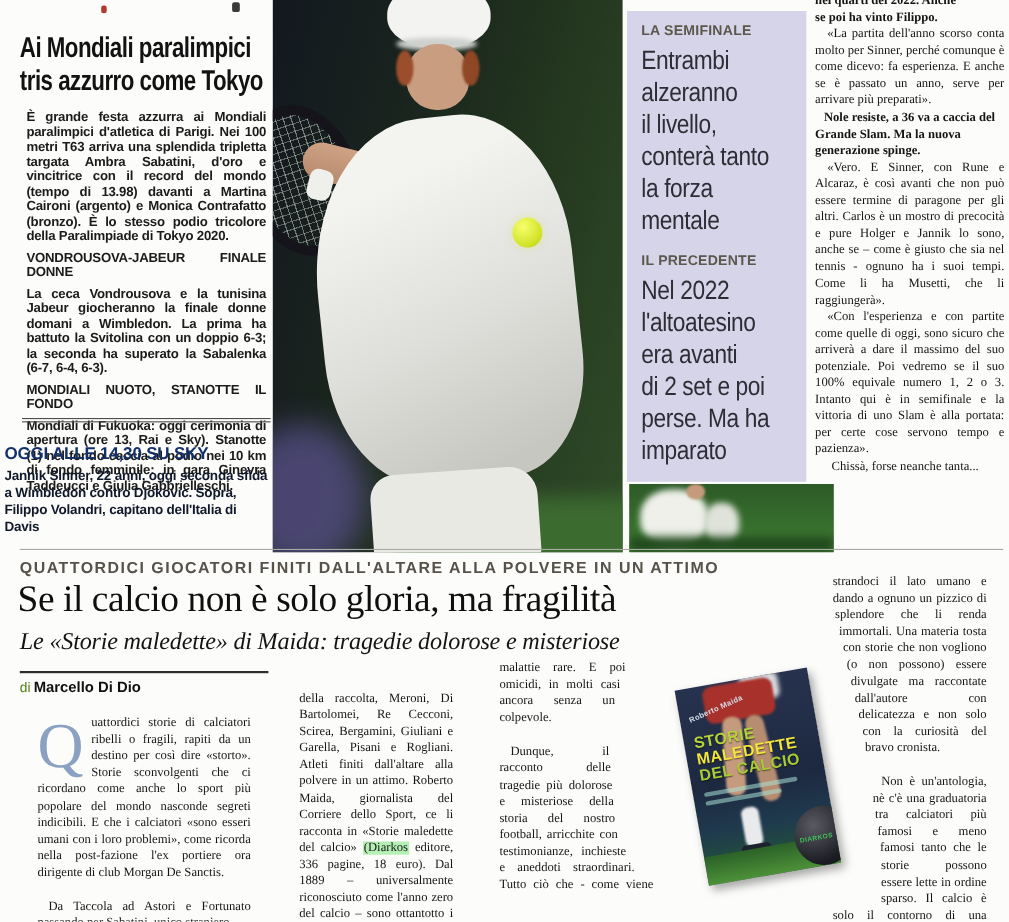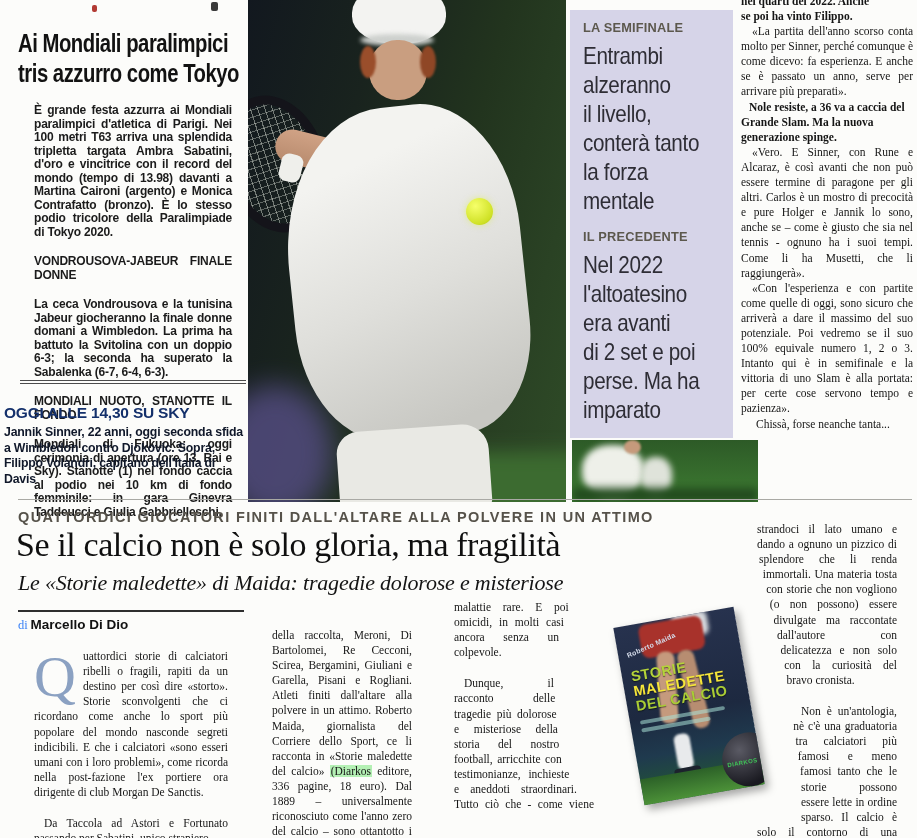--- a/index.html
+++ b/index.html
@@ -11,21 +11,21 @@
   [data-name]{box-sizing:border-box;}
   .abs{position:absolute;}
 
   
   #brief{left:18px;top:28px;width:230px;color:#161616;}
   .brief-headline{
     width:294px;transform:scaleX(0.78);transform-origin:left top;
     font-size:26px;line-height:30px;font-weight:700;letter-spacing:-0.6px;
     color:#121212;margin-bottom:12px;
   }
-  .brief-body p{margin:16px;font-size:12px;line-height:13.5px;font-weight:700;
+  .brief-body p{margin:6px;font-size:12px;line-height:13.5px;font-weight:700;
     text-align:justify;letter-spacing:-0.2px;color:#1b1b1b;}
   .brief-sub{font-size:12.2px;line-height:13.5px;font-weight:700;color:#1c3f93;
     letter-spacing:-0.1px;margin:0;}
   .speck1{left:92px;top:5px;width:5px;height:7px;background:#b23a33;border-radius:2px;}
   .speck2{left:211px;top:2px;width:7px;height:9px;background:#3a3a3a;border-radius:2px;}
 
   
   #tv-divider{left:20px;top:380px;width:226px;height:4px;
     border-top:1px solid #4c4c4c;border-bottom:1px solid #4c4c4c;}
   #tv-box{left:4px;top:404px;width:242px;text-align:left;}
@@ -96,21 +96,21 @@
   #headline2{left:16px;top:525px;width:720px;font-family:"Liberation Serif",serif;
     font-size:34px;line-height:40px;font-weight:400;color:#0f0f0f;letter-spacing:-0.4px;}
   #deck{left:18px;top:570px;width:700px;font-family:"Liberation Serif",serif;font-style:italic;
     font-size:22px;color:#141414;letter-spacing:-0.2px;}
 
   .news-col{position:absolute;font-family:"Liberation Serif",serif;font-size:11.5px;
     line-height:15.1px;color:#161616;text-align:justify;}
   .news-col p{margin:16px;}
   #col1{left:18px;top:610px;width:226px;}
   .byline-rule{border-top:2px solid #2e2e2e;padding-top:5px;margin-bottom:14px;}
-  .byline-prefix{font-family:Liberation Serif, serif;font-size:12.5px;color:#3b82f6;}
+  .byline-prefix{font-family:Liberation Sans, sans-serif;font-size:12.5px;color:#4d7c0f;}
   .byline-name{font-family:"Liberation Sans",sans-serif;font-size:13.5px;font-weight:700;color:#111;}
   .dropcap{float:left;font-family:"Liberation Serif",serif;font-size:58px;line-height:46px;
     color:#8ba1c2;padding:5px 7px 0 0;}
   .indent{text-indent:10px;}
   #col2{left:256px;top:612px;width:172px;}
   #col3{left:438px;top:584px;width:172px;height:226px;overflow:hidden;}
   .wrap-r{float:right;width:58px;height:198px;margin:14px 0 0 4px;
     shape-outside:polygon(100% 0,44% 5%,8% 38%,20% 78%,58% 100%,100% 100%);}
   #col4{left:741px;top:506px;width:172px;height:332px;overflow:hidden;}
   .wrap-l{float:left;width:56px;height:158px;margin:146px 4px 0 0;

